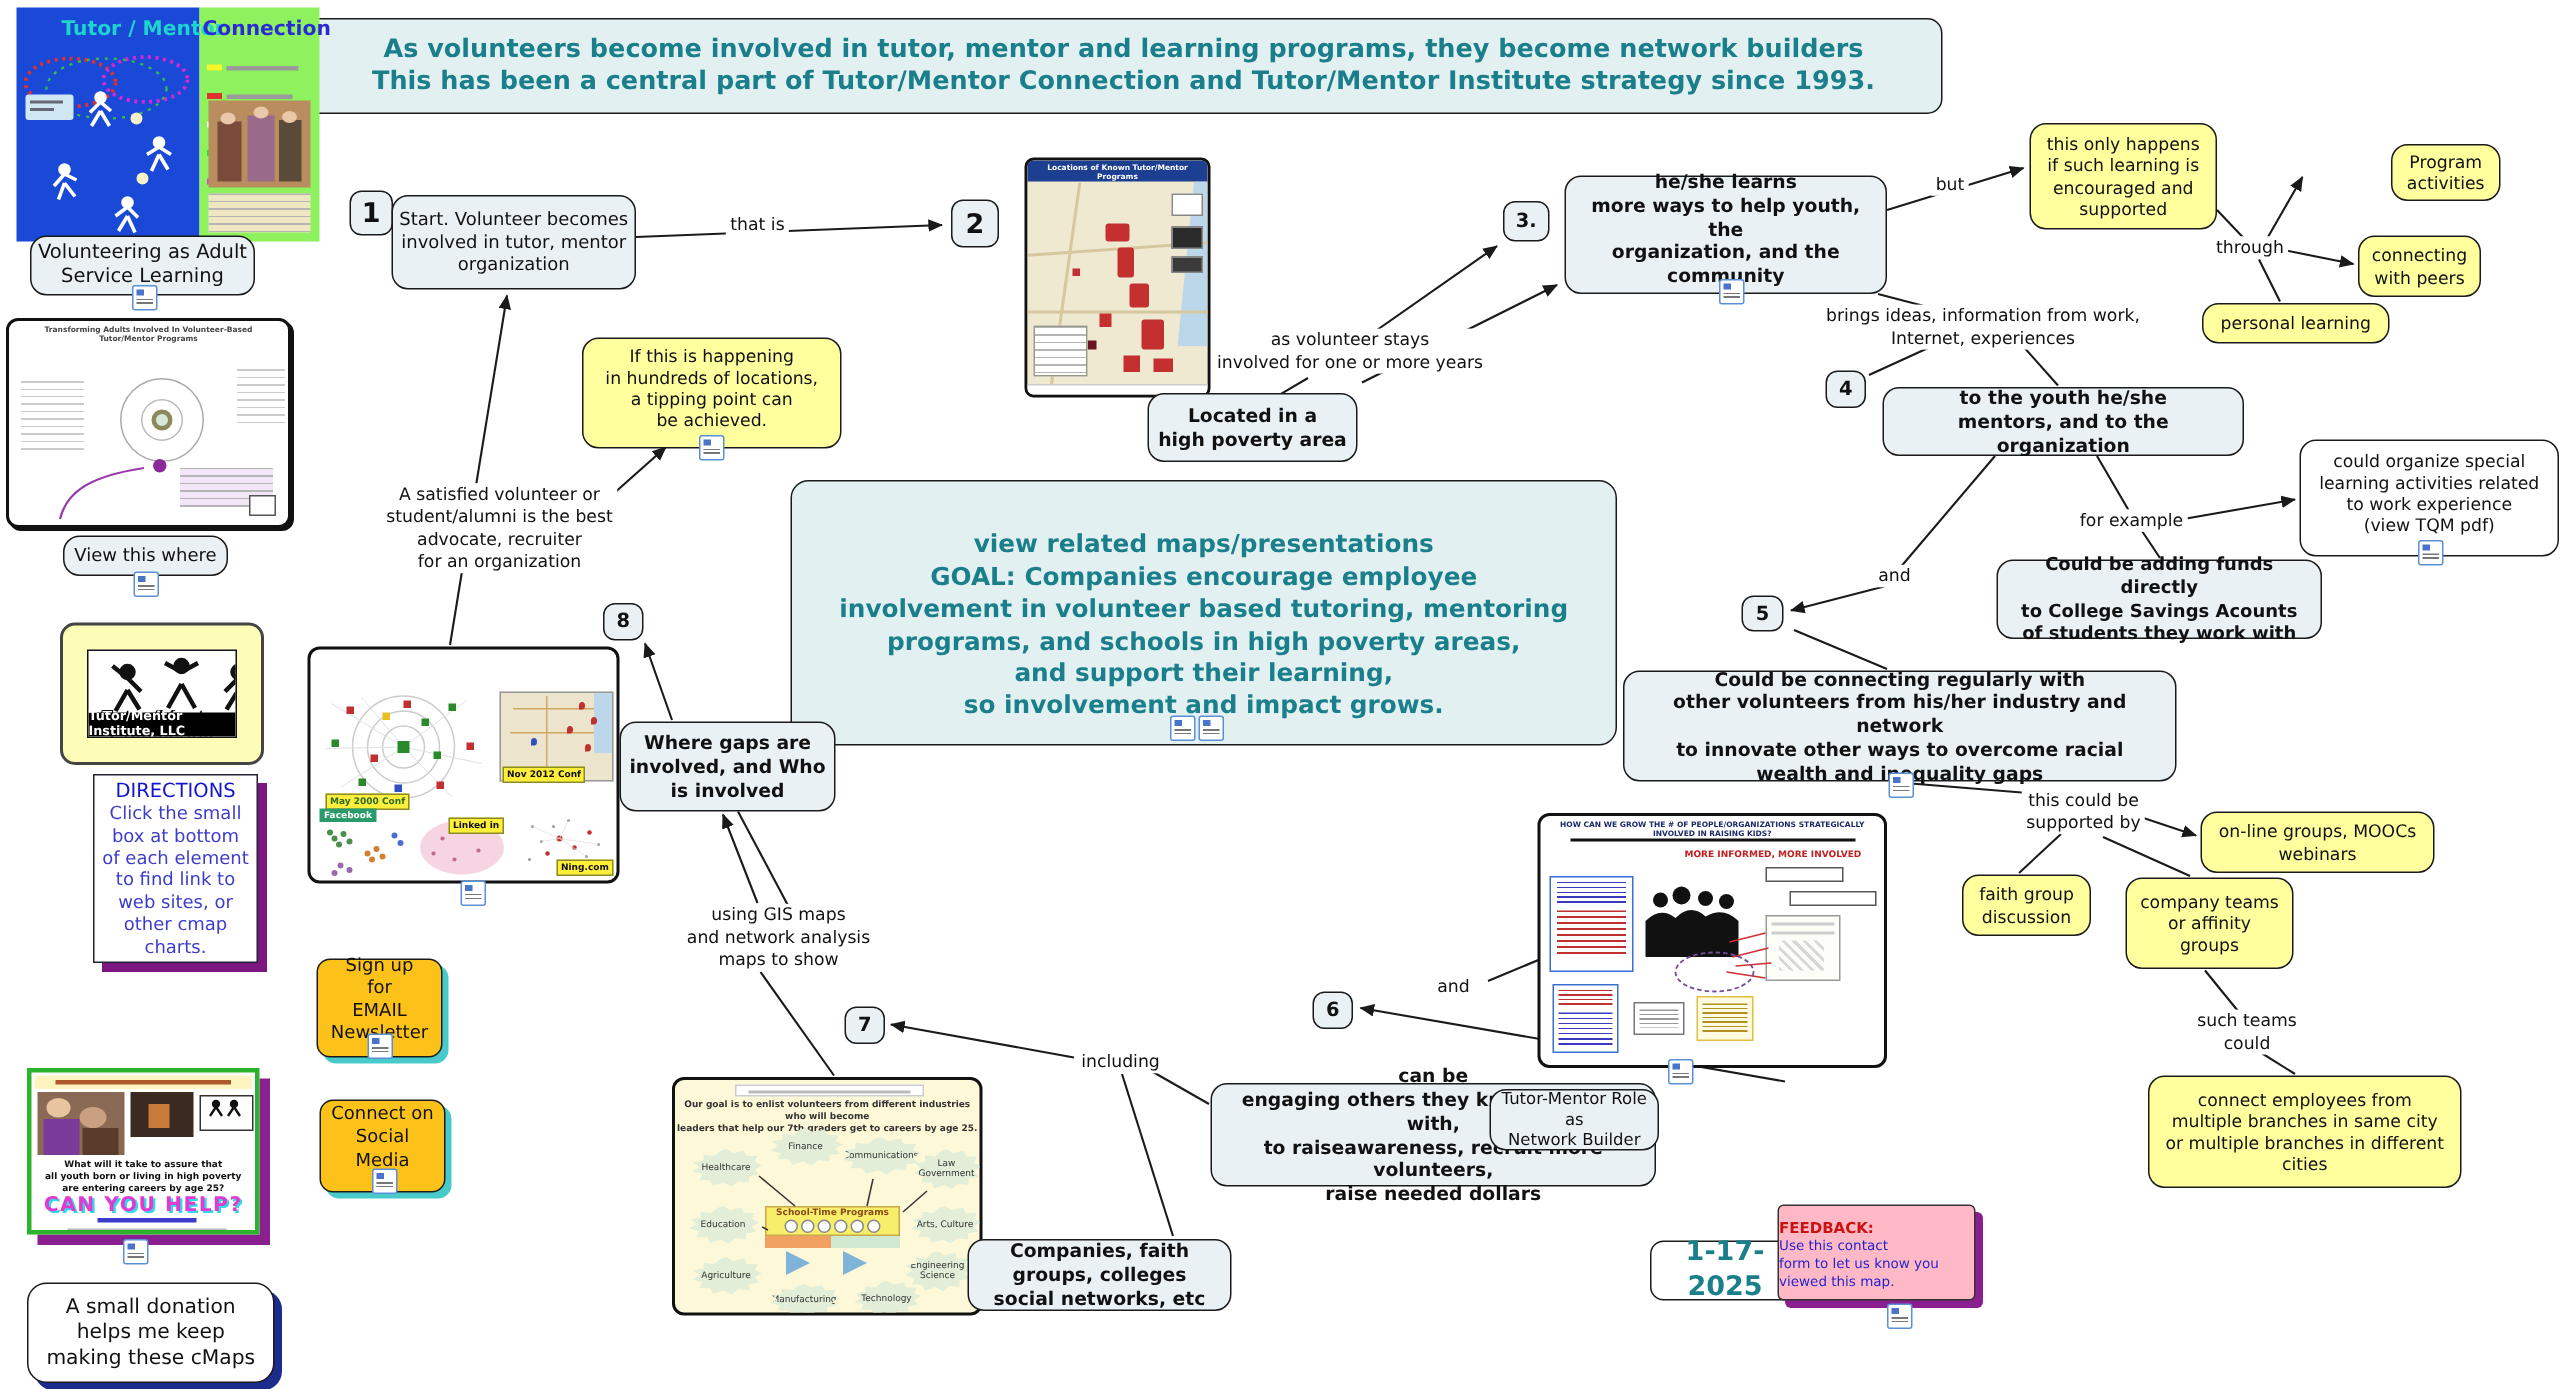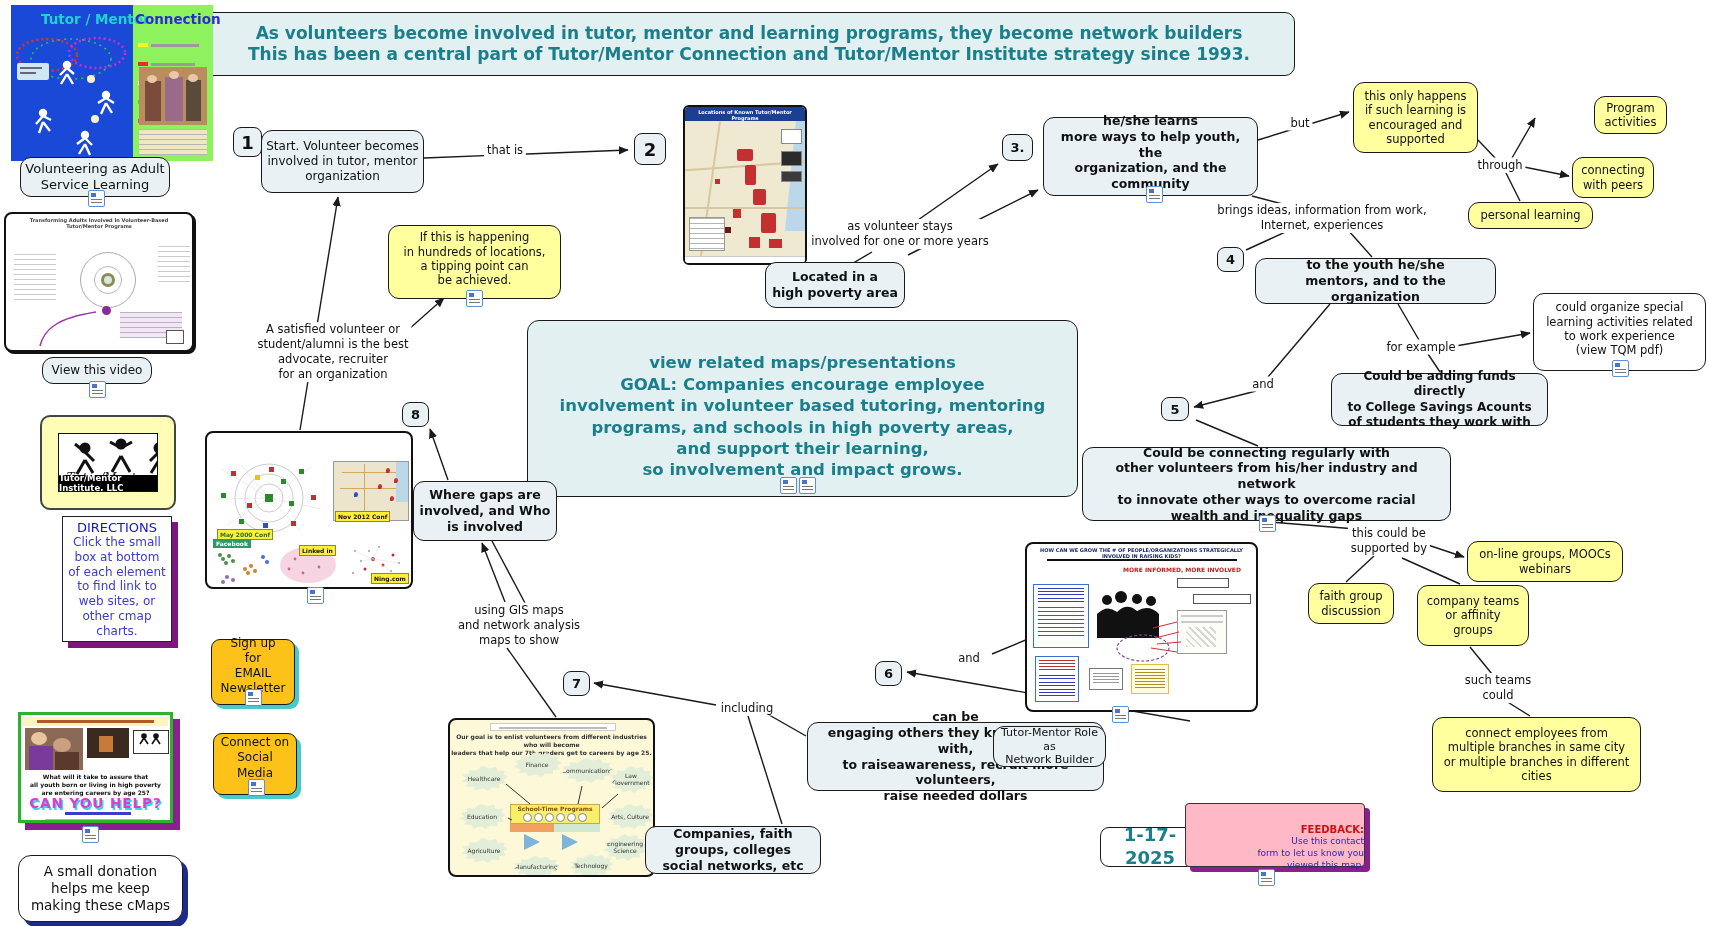--- a/index.html
+++ b/index.html
@@ -152,21 +152,21 @@
   <div class="abs" style="left:96px;top:92px;width:9px;height:9px;border-radius:50%;background:#8a2a9a"></div>
   <div class="abs tinybars" style="left:8px;top:40px;width:42px;height:48px;opacity:.7"></div>
   <div class="abs tinybars" style="left:152px;top:32px;width:32px;height:40px;opacity:.7"></div>
   <div class="abs tinybars" style="left:114px;top:98px;width:62px;height:26px;background-color:#f3e6f9"></div>
   <div class="abs" style="left:160px;top:116px;width:18px;height:14px;border:1px solid #555;background:#fff"></div>
   <svg class="abs" style="left:30px;top:96px" width="70" height="40">
       <path d="M60,2 C20,8 8,20 4,36" stroke="#9a3aaa" stroke-width="1.5" fill="none"></path>
     </svg>
 </div>
 
-<div class="nd" style="left:42px;top:357px;width:110px;height:27px;font-size:12px">View this video</div>
+<div class="nd" style="left:42px;top:357px;width:110px;height:27px;font-size:12px">View this where</div>
 <span class="ic" style="left:89px;top:381px"></span>
 
 <div class="abs" style="left:40px;top:415px;width:136px;height:95px;background:#fdfdb8;border:2px solid #444;border-radius:10px;padding:16px;z-index:2">
   <div style="position:relative;width:100%;height:100%;background:#fff;border:1.5px solid #111;box-sizing:border-box;overflow:hidden">
     <svg class="abs" style="left:0;top:2px" width="126" height="48">
       <g stroke="#111" stroke-width="3" fill="none">
         <g transform="translate(26,12)">
             <circle cx="0" cy="0" r="4" fill="#111"></circle>
             <path d="M0,4 l-10,-8 M0,4 l9,9 M0,12 l-8,14 M0,12 l8,13"></path>
           </g>
@@ -570,19 +570,19 @@
     <div class="abs" style="left:3px;top:4px;right:3px;height:20px;background:repeating-linear-gradient(to bottom,#b09020 0 1px,transparent 1px 3px)"></div>
   </div>
 </div>
 <span class="ic" style="left:1112px;top:706px"></span>
 
 <div class="nd" style="left:993px;top:726px;width:113px;height:41px;font-size:11px">Tutor-Mentor Role as
 Network Builder</div>
 
 <div class="nd b teal" style="left:1100px;top:827px;width:100px;height:40px;font-size:18px;border-radius:9px;background:#fff">1-17-2025</div>
 
-<div class="abs" style="left:1185px;top:803px;width:180px;height:64px;background:#ffb9c6;border:1.2px solid #333;border-radius:4px;box-shadow:5px 5px 0 #8a1f8f;z-index:2;text-align:right;padding-top:20px">
+<div class="abs" style="left:1185px;top:803px;width:132px;height:64px;background:#ffb9c6;border:1.2px solid #333;border-radius:4px;box-shadow:5px 5px 0 #8a1f8f;z-index:2;text-align:left;padding-top:10px">
   <div style="color:#cc1111;font-weight:bold;font-size:10px">FEEDBACK:</div>
   <div style="color:#2424cc;font-weight:normal;font-size:9px;line-height:1.35;white-space:pre-line">Use this contact
 form to let us know you
 viewed this map.</div>
 </div>
 <span class="ic" style="left:1258px;top:869px"></span>
 
 </body></html>

